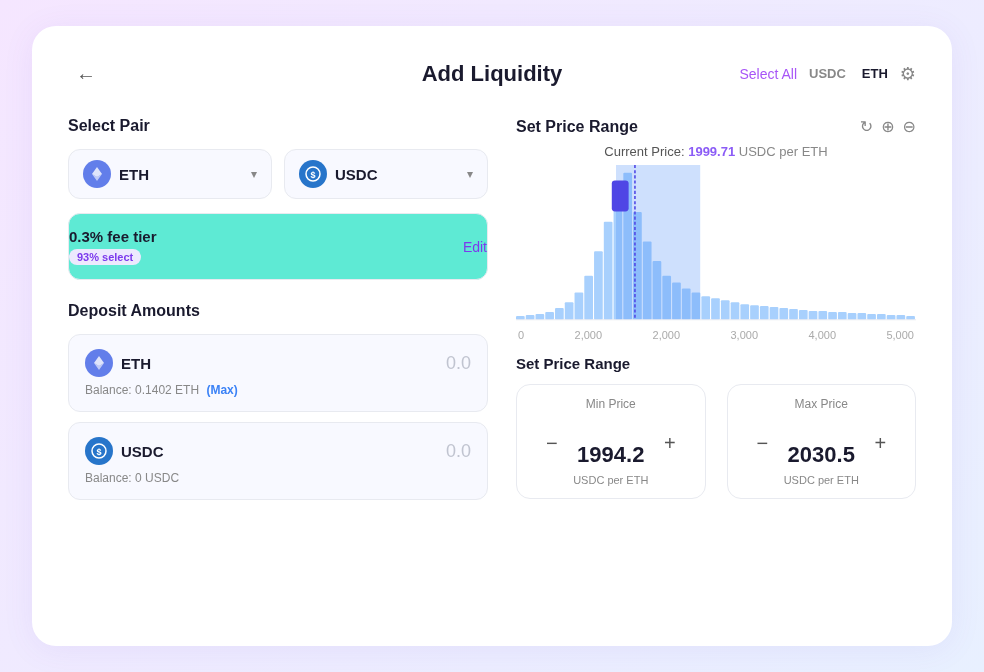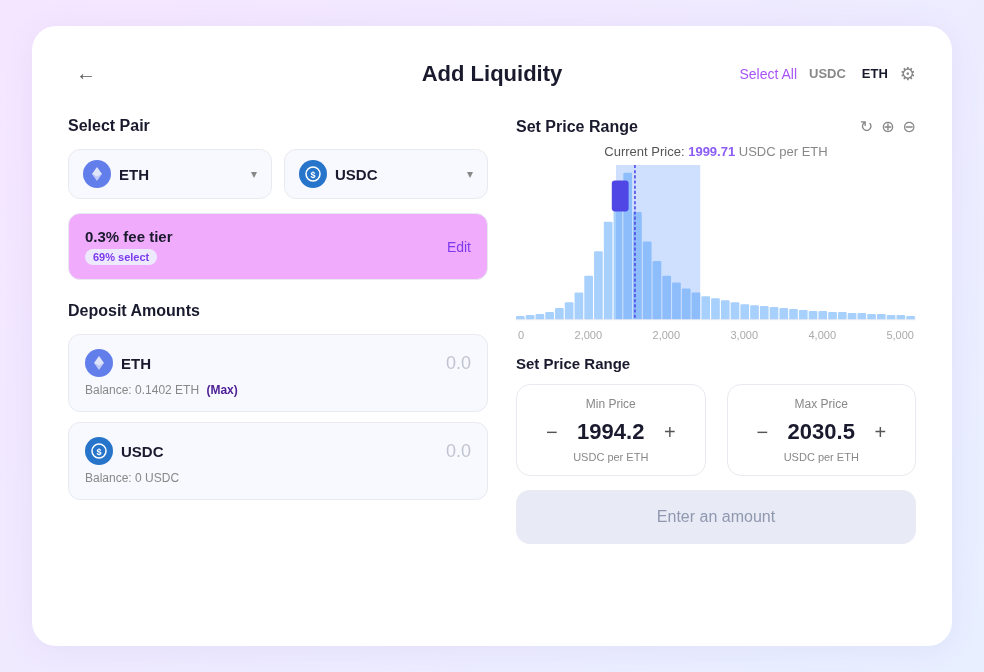--- a/index.html
+++ b/index.html
@@ -129,24 +129,24 @@
     .token-name {
       font-size: 15px;
       font-weight: 600;
       color: #1a1a2e;
     }
     .chevron {
       color: #888;
       font-size: 12px;
     }
     .fee-tier-box {
-      background: #f0abfc;
+      background: #5eead4;
       border: 1.5px solid #e8eaf0;
       border-radius: 12px;
-      padding: 14px 16px;
+      padding: 14px 0;
       display: flex;
       align-items: center;
       justify-content: space-between;
       margin-bottom: 22px;
     }
     .fee-tier-left {}
     .fee-tier-text {
       font-size: 15px;
       font-weight: 600;
       color: #1a1a2e;
@@ -191,21 +191,21 @@
     .deposit-amount {
       font-size: 18px;
       color: #c0c4d0;
       font-weight: 400;
     }
     .balance-text {
       font-size: 12px;
       color: #888;
     }
     .balance-max {
-      color: #4c1d95;
+      color: #3b82f6;
       font-weight: 600;
       margin-left: 4px;
       cursor: pointer;
     }
     
     .right-panel {}
     .price-range-header {
       display: flex;
       align-items: center;
       justify-content: space-between;
@@ -293,20 +293,21 @@
       display: flex;
       align-items: center;
       justify-content: center;
     }
     .price-value {
       font-size: 22px;
       font-weight: 600;
       color: #1a1a2e;
       min-width: 70px;
       text-align: center;
+      margin-top: 23px;
     }
     .price-unit-label {
       font-size: 11px;
       color: #888;
       margin-top: 6px;
       text-align: center;
     }
     .enter-amount-btn {
       width: 100%;
       background: #e8eaf5;
@@ -364,21 +365,21 @@
             </div>
             <span class="token-name">USDC</span>
           </div>
           <span class="chevron">▾</span>
         </div>
       </div>
 
       <div class="fee-tier-box">
         <div class="fee-tier-left">
           <div class="fee-tier-text">0.3% fee tier</div>
-          <span class="fee-badge">69% select</span>
+          <span class="fee-badge">93% select</span>
         </div>
         <button class="edit-btn">Edit</button>
       </div>
 
       <div class="deposit-section">
         <div class="section-title">Deposit Amounts</div>
         <div class="deposit-token-box">
           <div class="deposit-token-row">
             <div class="deposit-token-label">
               <div class="token-icon eth">
@@ -514,16 +515,15 @@
           <div class="price-input-controls">
             <button class="price-adj-btn">−</button>
             <span class="price-value">2030.5</span>
             <button class="price-adj-btn">+</button>
           </div>
           <div class="price-unit-label">USDC per ETH</div>
         </div>
       </div>
 
       
-      <button class="enter-amount-btn">Enter an amount</button>
     </div>
   </div>
 </div>
 
 </body></html>

